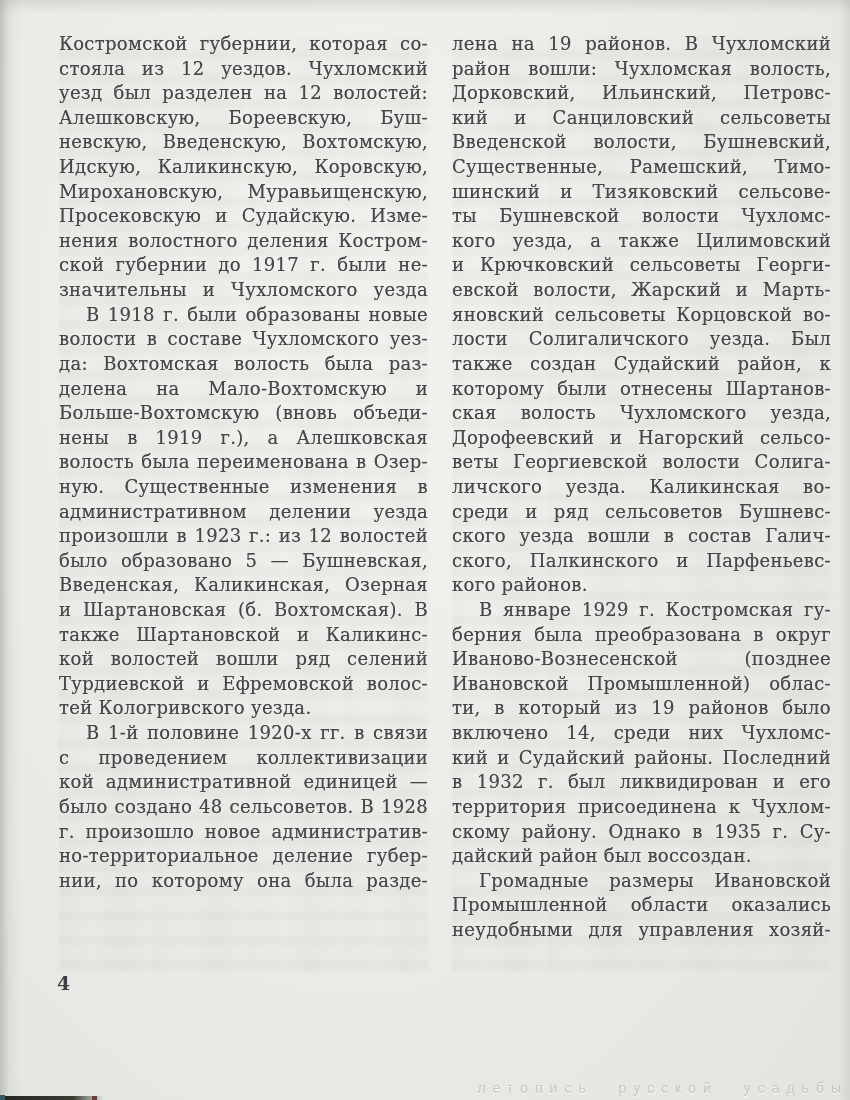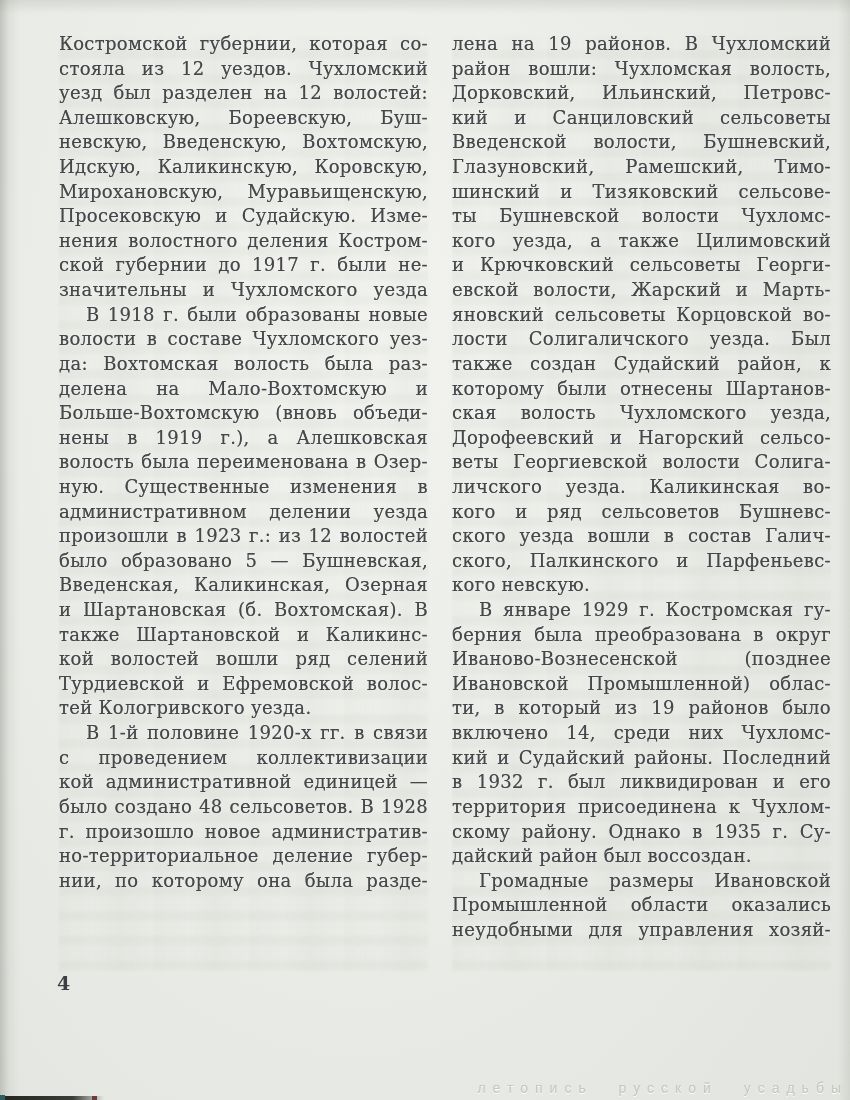--- a/index.html
+++ b/index.html
@@ -130,38 +130,38 @@
       </div>
     </div>
 
   <div class="column col-right" id="right-col">
       <div class="para">
         <div class="line">лена на 19 районов. В Чухломский</div>
         <div class="line">район вошли: Чухломская волость,</div>
         <div class="line">Дорковский, Ильинский, Петровс-</div>
         <div class="line">кий и Санциловский сельсоветы</div>
         <div class="line">Введенской волости, Бушневский,</div>
-        <div class="line">Глазуновский, Рамешский, Тимо-</div>
+        <div class="line">Существенные, Рамешский, Тимо-</div>
         <div class="line">шинский и Тизяковский сельсове-</div>
         <div class="line">ты Бушневской волости Чухломс-</div>
         <div class="line">кого уезда, а также Цилимовский</div>
         <div class="line">и Крючковский сельсоветы Георги-</div>
         <div class="line">евской волости, Жарский и Марть-</div>
         <div class="line">яновский сельсоветы Корцовской во-</div>
         <div class="line">лости Солигаличского уезда. Был</div>
         <div class="line">также создан Судайский район, к</div>
         <div class="line">которому были отнесены Шартанов-</div>
         <div class="line">ская волость Чухломского уезда,</div>
         <div class="line">Дорофеевский и Нагорский сельсо-</div>
         <div class="line">веты Георгиевской волости Солига-</div>
         <div class="line">личского уезда. Каликинская во-</div>
-        <div class="line">кого и ряд сельсоветов Бушневс-</div>
+        <div class="line">среди и ряд сельсоветов Бушневс-</div>
         <div class="line">ского уезда вошли в состав Галич-</div>
         <div class="line">ского, Палкинского и Парфеньевс-</div>
-        <div class="line last">кого невскую.</div>
+        <div class="line last">кого районов.</div>
       </div>
       <div class="para">
         <div class="line indent">В январе 1929 г. Костромская гу-</div>
         <div class="line">берния была преобразована в округ</div>
         <div class="line">Иваново-Вознесенской (позднее</div>
         <div class="line">Ивановской Промышленной) облас-</div>
         <div class="line">ти, в который из 19 районов было</div>
         <div class="line">включено 14, среди них Чухломс-</div>
         <div class="line">кий и Судайский районы. Последний</div>
         <div class="line">в 1932 г. был ликвидирован и его</div>

